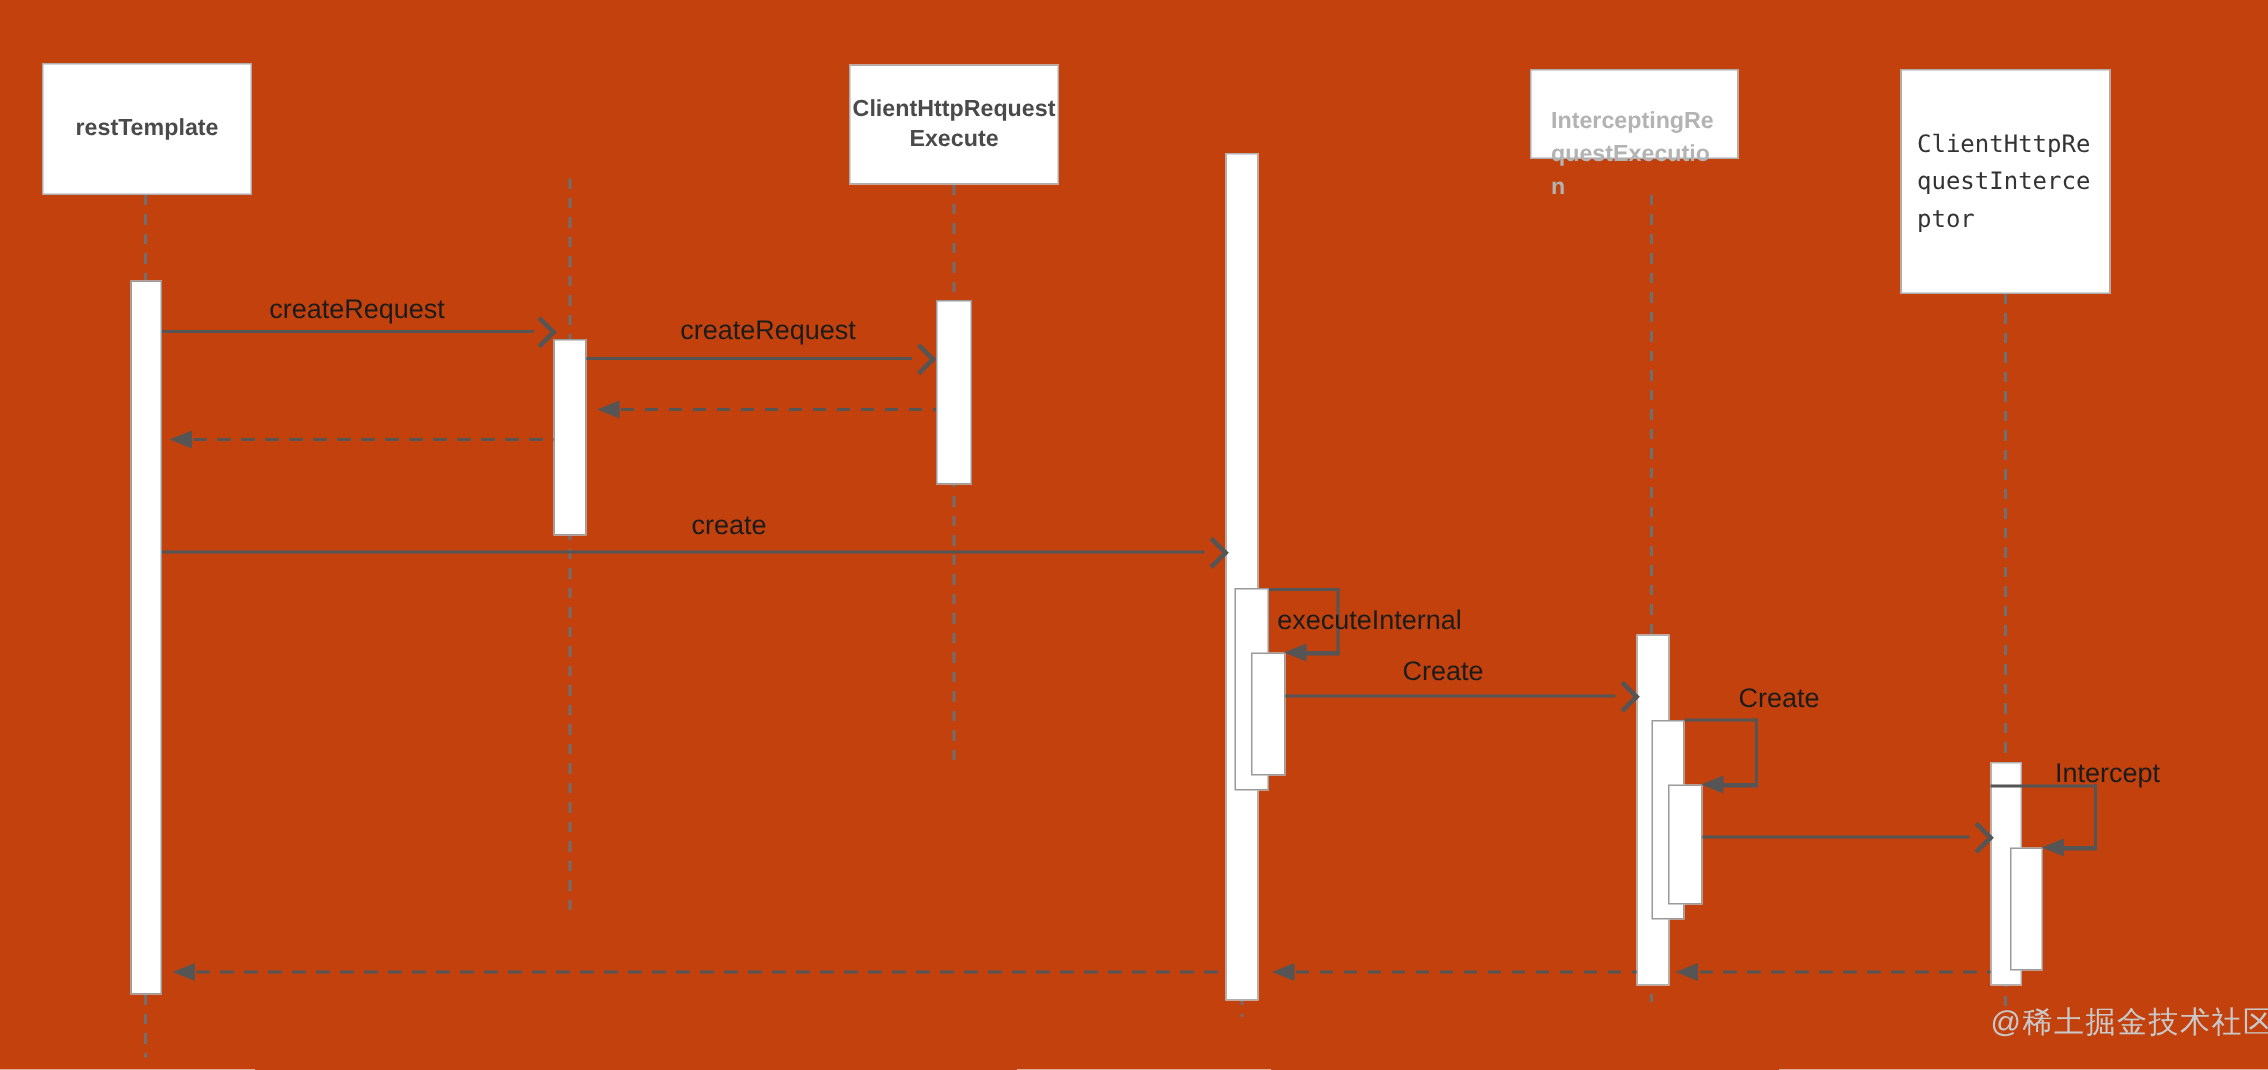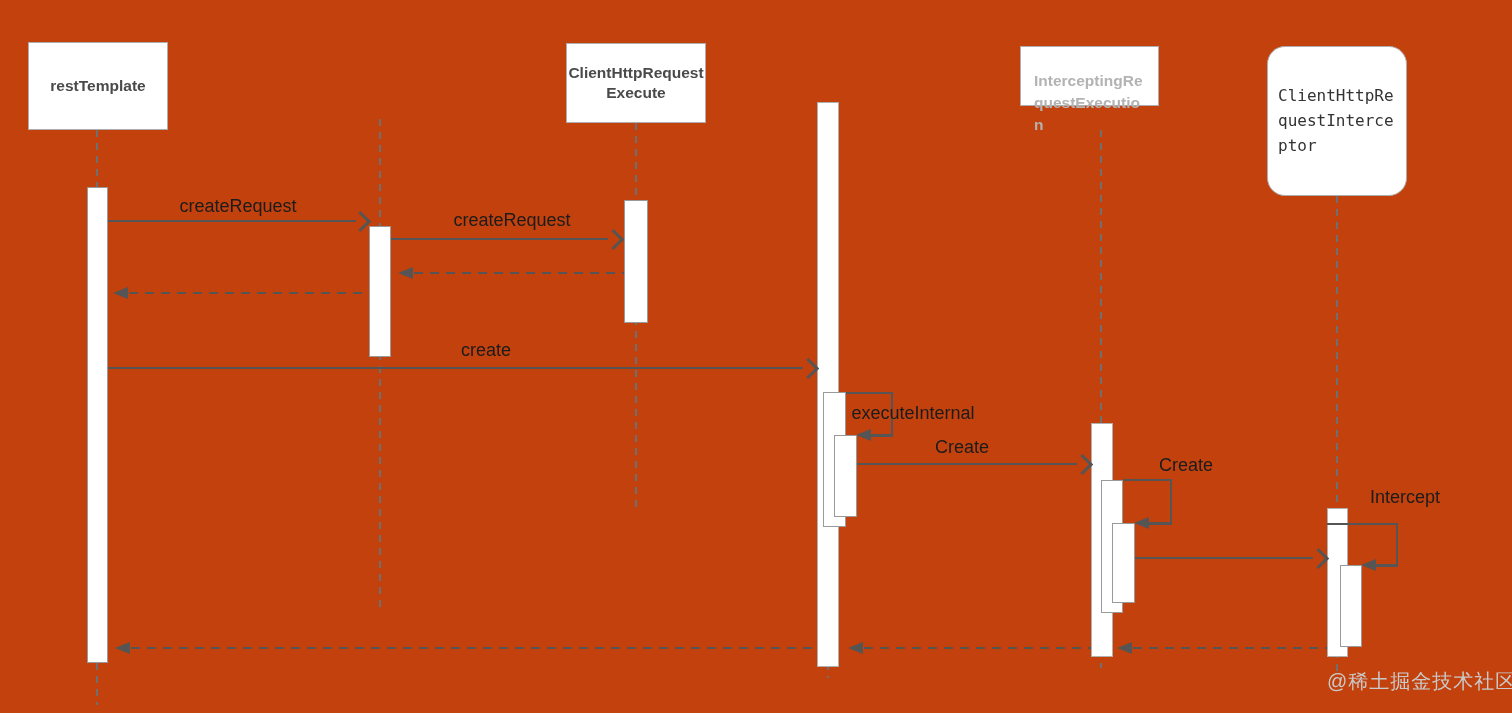--- a/index.html
+++ b/index.html
@@ -21,21 +21,21 @@
   }
   .pbox.top-align { align-items:flex-start; padding-top:26px; }
   .pbox.muted {
     align-items:flex-start; justify-content:flex-start; text-align:left;
     padding:23px 10px 0 13px; color:var(--muted_text,#b3b3b3);
     word-break:break-all; line-height:22px;
   }
   .pbox.mono {
     font-family:"DejaVu Sans Mono", monospace; font-weight:400; font-size:16px;
     color:var(--mono_text,#333); align-items:flex-start; justify-content:center;
-    text-align:left; padding:36px 6px 0 10px; word-break:break-all; line-height:25px;border-radius:18px;
+    text-align:left; padding:36px 6px 0 10px; word-break:break-all; line-height:25px;
   }
   
   .bar {
     position:absolute; background:#fff; border:1.5px solid var(--bar_border,#9a9a9a);
     box-sizing:border-box; z-index:3;
   }
   .bar.outer { border-color:#b0b0b0; z-index:3; }
   .bar.mid   { z-index:4; }
   .bar.inner { z-index:5; }
   
@@ -148,17 +148,17 @@
 
   <div class="tri-l" style="left:115px; top:642px;"></div>
   <div class="line-dashed" style="left:131px; top:647px; width:686px;"></div>
 
   <div class="msg" style="left:238px; top:196px;">createRequest</div>
   <div class="msg" style="left:512px; top:210px;">createRequest</div>
   <div class="msg" style="left:486px; top:340px;">create</div>
   <div class="msg" style="left:913px; top:403px;">executeInternal</div>
   <div class="msg" style="left:962px; top:437px;">Create</div>
   <div class="msg" style="left:1186px; top:455px;">Create</div>
-  <div class="msg" style="left:1405px; top:487px;">Intercept</div>
+  <div class="msg" style="left:1405px; top:505px;">Intercept</div>
 
   <div class="watermark" style="left:1327px; top:668px;">@稀土掘金技术社区</div>
 
 </div>
 
 </body></html>

